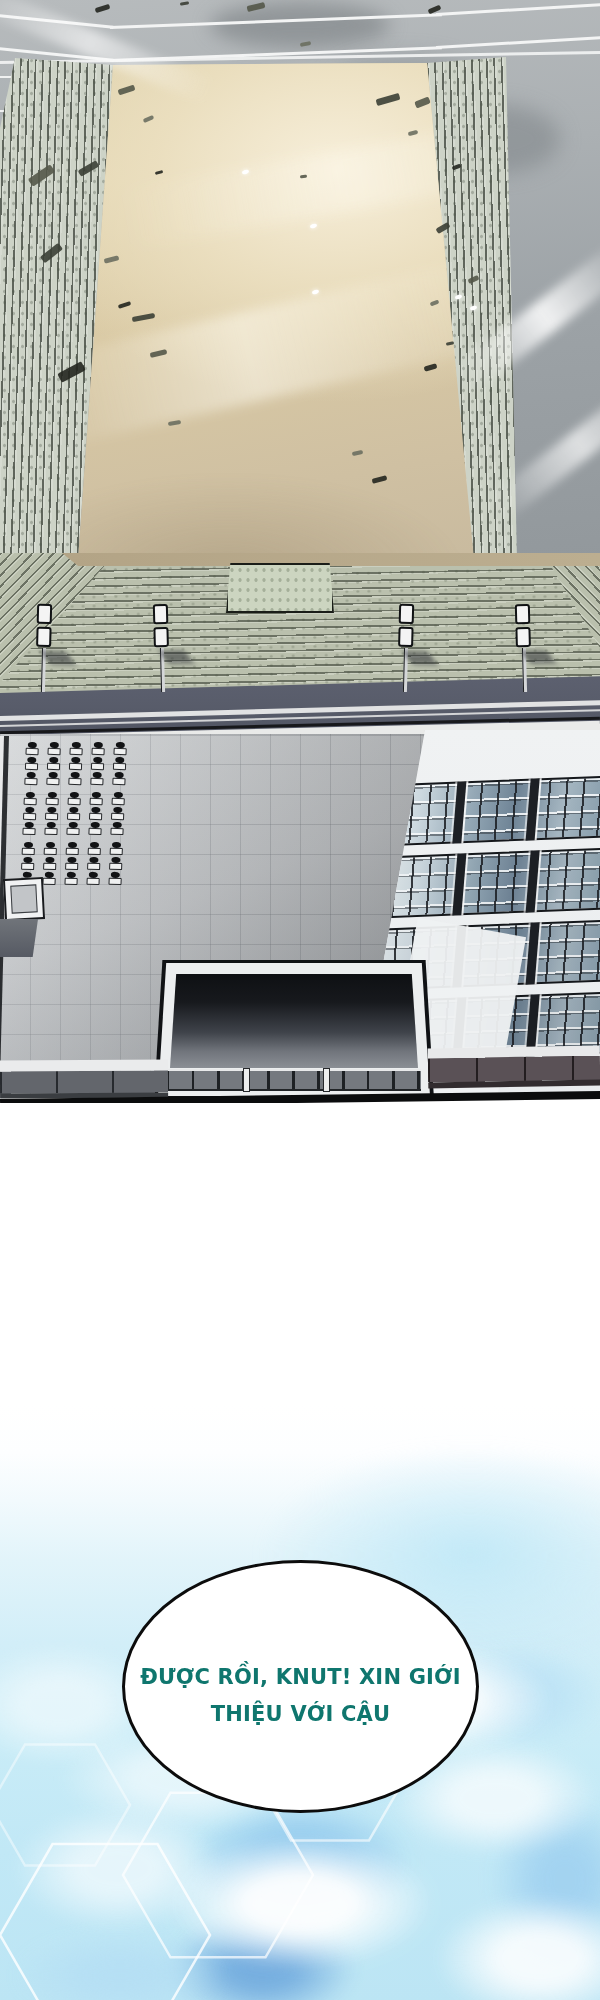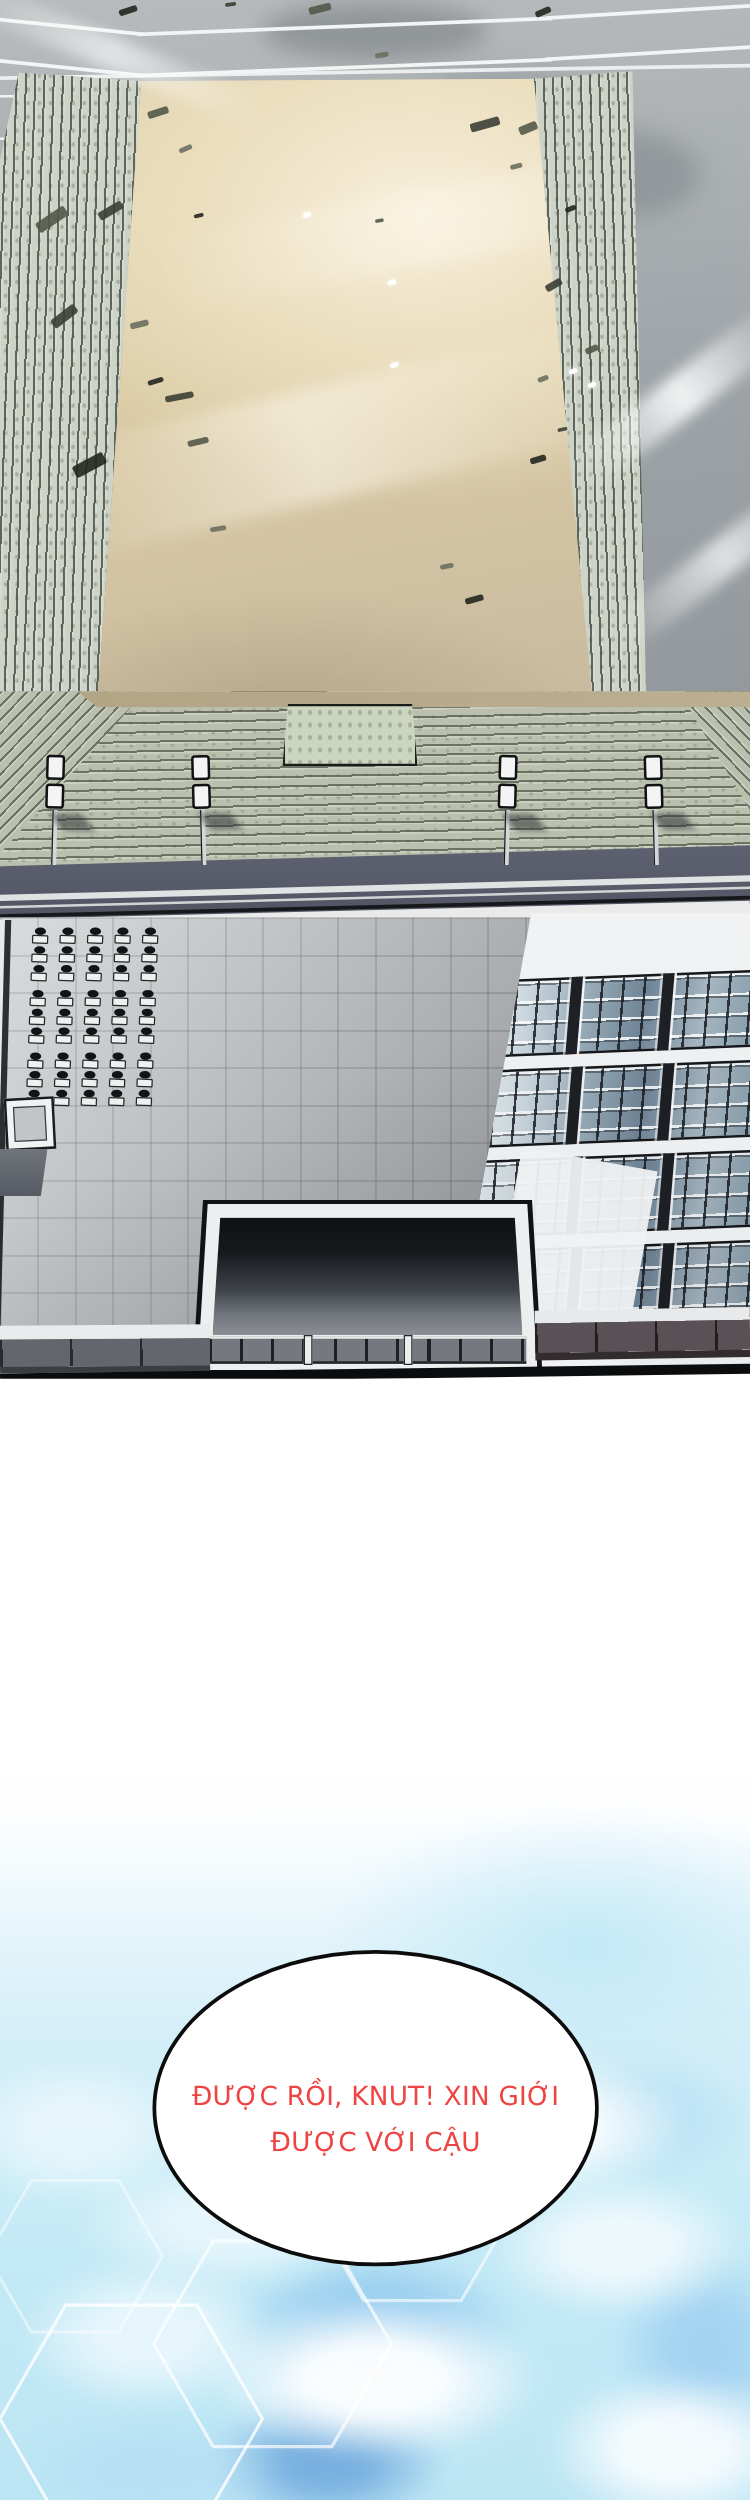--- a/index.html
+++ b/index.html
@@ -152,21 +152,21 @@
   .sky-base{position:absolute;inset:0;
        background:linear-gradient(180deg,#ffffff 0%,#fdfeff 8%,#f2fafd 16%,#e2f4fa 26%,#d2eef8 40%,#c9ecf7 56%,#c1e8f6 75%,#bce5f4 100%);}
   .sky-tint{position:absolute;left:260px;top:40px;width:420px;height:220px;filter:blur(8px);
        background:radial-gradient(closest-side,rgba(186,230,246,.8),transparent);}
   .patch{position:absolute;border-radius:50%;filter:blur(9px);}
   .cloud{position:absolute;border-radius:50%;filter:blur(7px);
        background:radial-gradient(closest-side,#ffffff 40%,rgba(255,255,255,0));}
   .hex-layer{position:absolute;inset:0;}
   .bubble{position:absolute;left:122px;top:155px;width:357px;height:253px;background:#fff;
        border:3.5px solid #0c0c0c;border-radius:50%;display:flex;align-items:center;justify-content:center;z-index:5;}
-  .bubble-text{font-weight:normal;font-size:21px;line-height:37px;letter-spacing:.2px;color:#ef4444;
+  .bubble-text{font-weight:bold;font-size:21px;line-height:37px;letter-spacing:.2px;color:#0f766e;
        text-align:center;transform:translateY(9px);white-space:nowrap;}
 </style>
 </head>
 <body>
 
 <div class="page">
 
   <section class="arena">
     <div class="a-bg"></div>
     <div class="smudge sm1"></div>
@@ -529,18 +529,18 @@
       </div>
     <div class="hex-layer"><svg width="600" height="595" viewBox="0 0 600 595">
           <polygon points="210.0,530.0 157.5,620.9 52.5,620.9 0.0,530.0 52.5,439.1 157.5,439.1" fill="none" stroke="rgba(255,255,255,0.8)" stroke-width="2.5"></polygon>
           <polygon points="313.0,470.0 265.5,552.3 170.5,552.3 123.0,470.0 170.5,387.7 265.5,387.7" fill="none" stroke="rgba(255,255,255,0.7)" stroke-width="2.5"></polygon>
           <polygon points="408.0,368.0 369.0,435.5 291.0,435.5 252.0,368.0 291.0,300.5 369.0,300.5" fill="none" stroke="rgba(255,255,255,0.6)" stroke-width="2.5"></polygon>
           <polygon points="130.0,400.0 95.0,460.6 25.0,460.6 -10.0,400.0 25.0,339.4 95.0,339.4" fill="none" stroke="rgba(255,255,255,0.45)" stroke-width="2.5"></polygon>
         </svg></div>
     <div class="bubble">
       <div class="bubble-text">
         <div>ĐƯỢC RỒI, KNUT! XIN GIỚI</div>
-        <div>ĐƯỢC VỚI CẬU</div>
+        <div>THIỆU VỚI CẬU</div>
       </div>
     </div>
   </section>
 
 </div>
 
 </body></html>

